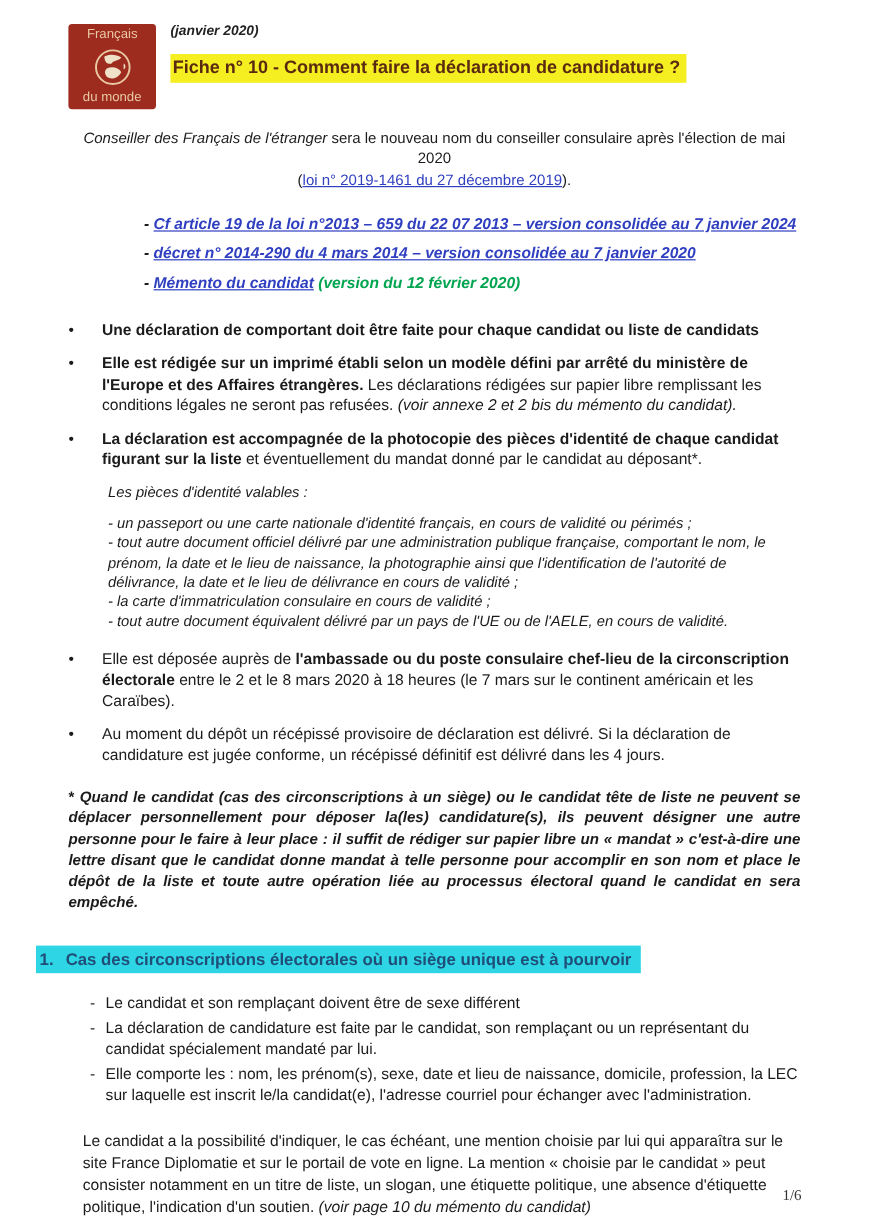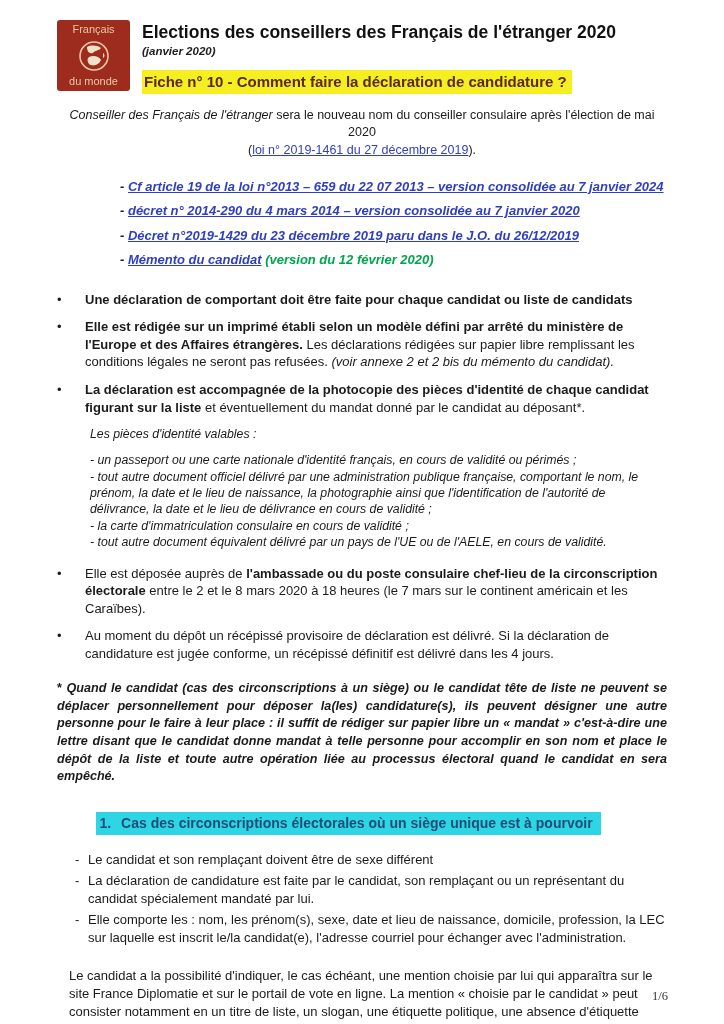--- a/index.html
+++ b/index.html
@@ -32,21 +32,21 @@
   .n{font-weight:normal;}
   .i{font-style:italic;}
   
   .idblock{margin:4px 0 14px 33px;font-style:italic;font-size:12.3px;line-height:1.33;}
   .idblock .idtitle{margin-bottom:10px;}
   .idblock .iditem{margin:0;}
   
   .starnote{margin-top:18px;font-size:12.6px;font-weight:bold;font-style:italic;text-align:justify;line-height:1.4;}
   .starnote .star{font-style:normal;}
   
-  .sec-heading{margin:26px 0 0 -27px;text-align:center;}
+  .sec-heading{margin:26px 0 0 -27px;}
   .hl-c{background:#2ed5e4;color:#1f4e79;font-weight:bold;font-size:14px;padding:3px 8px 4px 3px;display:inline-block;}
   .hl-c .num{margin-right:10px;}
   
   .dashlist{margin:16px 0 0 18px;}
   .dash-item{display:flex;margin-bottom:3px;}
   .dm{width:13px;flex:0 0 auto;font-size:13px;line-height:1.38;}
   .dash-item p{margin:0;font-size:13px;line-height:1.38;flex:1;}
   
   .closing{margin:20px 0 0 12px;font-size:13px;line-height:1.4;}
   
@@ -62,42 +62,38 @@
       <span>Français</span>
       <svg width="38" height="34" viewBox="0 0 38 34">
         <circle cx="19" cy="17" r="14" fill="none" stroke="#e9c9a2" stroke-width="1.6"></circle>
         <path d="M12 8 C16 6, 22 6, 26 9 C24 12, 20 11, 18 14 C14 15, 12 12, 12 8 Z" fill="#efe0c8"></path>
         <path d="M14 18 C18 16, 24 17, 26 21 C24 26, 18 28, 14 25 C12 22, 12 20, 14 18 Z" fill="#efe0c8"></path>
         <path d="M28 14 C30 15, 30 18, 28 19 Z" fill="#efe0c8"></path>
       </svg>
       <span>du monde</span>
     </div>
     <div class="header-text">
-      <h1 class="doc-title">Elections des conseillers des Français de l'étranger 2020</h1>
       <div class="doc-subtitle">(janvier 2020)</div>
       <div class="fiche-line">
         <span class="hl-y">Fiche n° 10 - Comment faire la déclaration de candidature ?</span>
       </div>
     </div>
   </div>
 
   <p class="intro">
     <span class="it">Conseiller des Français de l'étranger</span><span> sera le nouveau nom du conseiller consulaire après l'élection de mai 2020</span><br>
     <span>(</span><a class="doclink">loi n° 2019-1461 du 27 décembre 2019</a><span>).</span>
   </p>
 
   <div class="links">
     <div class="link-row">
       <span class="pre">- </span><a class="doclink">Cf article 19 de la loi n°2013 – 659 du 22 07 2013 – version consolidée au 7 janvier 2024</a>
     </div>
     <div class="link-row">
       <span class="pre">- </span><a class="doclink">décret n° 2014-290 du 4 mars 2014 – version consolidée au 7 janvier 2020</a>
-    </div>
-    <div class="link-row">
-      <span class="pre">- </span><a class="doclink">Décret n°2019-1429 du 23 décembre 2019 paru dans le J.O. du 26/12/2019</a>
     </div>
     <div class="link-row">
       <span class="pre">- </span><a class="doclink">Mémento du candidat</a><span class="green"> (version du 12 février 2020)</span>
     </div>
   </div>
 
   <div class="bullets">
 
     <div class="bullet">
       <span class="bm">•</span>

